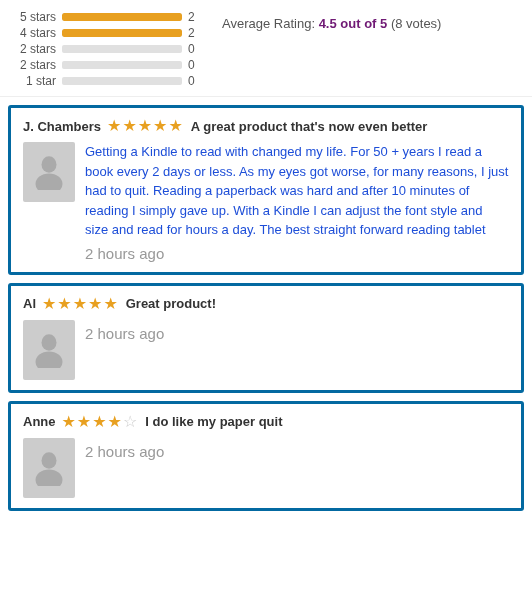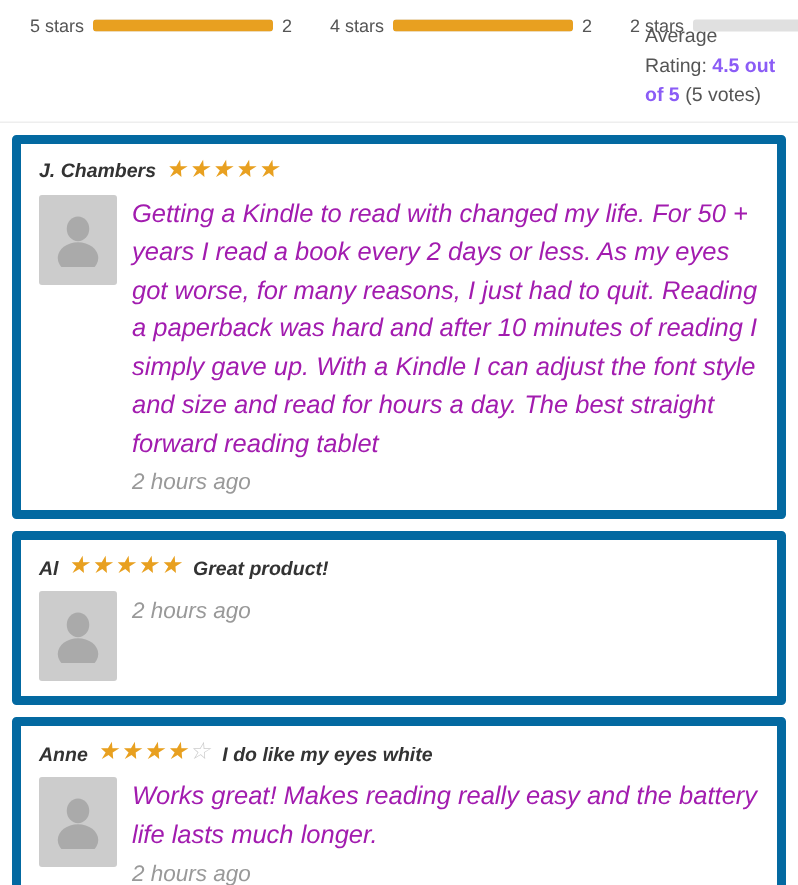--- a/index.html
+++ b/index.html
@@ -14,22 +14,22 @@
 
     .ratings-summary {
       padding: 10px 14px 8px 14px;
       display: flex;
       align-items: flex-start;
       border-bottom: 1px solid #eee;
     }
 
     .star-bars {
       display: flex;
-      flex-direction: row;
-      gap: 12px;
+      flex-direction: column;
+      gap: 2px;
       min-width: 160px;
     }
 
     .bar-row {
       display: flex;
       align-items: center;
       gap: 6px;
       font-size: 12px;
       color: #555;
     }
@@ -63,29 +63,28 @@
     .average-rating {
       margin-left: 20px;
       padding-top: 4px;
       font-size: 13px;
       color: #555;
       line-height: 1.5;
     }
 
     .avg-bold {
       font-weight: bold;
-      color: #8b5cf6;
+      color: #701a75;
     }
 
     .review-card {
-      border: 6px solid #0369a1;
+      border: 3px solid #0369a1;
       border-radius: 3px;
       margin: 8px 8px;
       padding: 10px 12px;
-      font-style: italic;
     }
 
     .review-header {
       display: flex;
       align-items: center;
       gap: 6px;
       margin-bottom: 8px;
       flex-wrap: wrap;
     }
 
@@ -139,22 +138,22 @@
     .avatar-icon {
       width: 30px;
       height: 36px;
     }
 
     .review-text-block {
       flex: 1;
     }
 
     .review-text {
-      font-size: 17px;
-      color: #a21caf;
+      font-size: 13px;
+      color: #1d4ed8;
       line-height: 1.5;
     }
 
     .review-time {
       font-size: 15px;
       color: #999;
       margin-top: 5px;
     }
   </style>
 </head>
@@ -184,47 +183,48 @@
     <span class="bar-count">0</span>
   </div>
       <div class="bar-row">
     <span class="bar-label">2 stars</span>
     <div class="bar-track">
       <div class="bar-fill" style="width:0%"></div>
     </div>
     <span class="bar-count">0</span>
   </div>
       <div class="bar-row">
-    <span class="bar-label">2 star</span>
+    <span class="bar-label">1 star</span>
     <div class="bar-track">
       <div class="bar-fill" style="width:0%"></div>
     </div>
     <span class="bar-count">0</span>
   </div>
     </div>
   <div class="average-rating">
     <span>Average Rating:</span>
     <span class="avg-bold">
       <span>4.5 out of 5</span>
     </span>
-    <span>(5 votes)</span>
+    <span>(8 votes)</span>
   </div>
 </div>
 
 <div id="reviews-container">
     <div class="review-card">
     <div class="review-header">
       <span class="reviewer-name">J. Chambers</span>
       <div class="stars-row">
           <span class="star">★</span>
           <span class="star">★</span>
           <span class="star">★</span>
           <span class="star">★</span>
           <span class="star">★</span>
         </div>
+      <span class="review-title">A great product that's now even better</span>
     </div>
     <div class="review-body">
       <div class="avatar">
         <svg class="avatar-icon" viewBox="0 0 40 48" fill="#aaa" xmlns="http://www.w3.org/2000/svg">
           <ellipse cx="20" cy="14" rx="10" ry="11"></ellipse>
           <ellipse cx="20" cy="40" rx="18" ry="14"></ellipse>
         </svg>
       </div>
       <div class="review-text-block">
         <div class="review-text">Getting a Kindle to read with changed my life. For 50 + years I read a book every 2 days or less. As my eyes got worse, for many reasons, I just had to quit. Reading a paperback was hard and after 10 minutes of reading I simply gave up. With a Kindle I can adjust the font style and size and read for hours a day. The best straight forward reading tablet</div>
@@ -259,28 +259,27 @@
     <div class="review-card">
     <div class="review-header">
       <span class="reviewer-name">Anne</span>
       <div class="stars-row">
           <span class="star">★</span>
           <span class="star">★</span>
           <span class="star">★</span>
           <span class="star">★</span>
           <span class="star-empty">☆</span>
         </div>
-      <span class="review-title">I do like my eyes white</span>
+      <span class="review-title">I do like my paper quit</span>
     </div>
     <div class="review-body">
       <div class="avatar">
         <svg class="avatar-icon" viewBox="0 0 40 48" fill="#aaa" xmlns="http://www.w3.org/2000/svg">
           <ellipse cx="20" cy="14" rx="10" ry="11"></ellipse>
           <ellipse cx="20" cy="40" rx="18" ry="14"></ellipse>
         </svg>
       </div>
       <div class="review-text-block">
-        <div class="review-text">Works great! Makes reading really easy and the battery life lasts much longer.</div>
         <div class="review-time">2 hours ago</div>
       </div>
     </div>
   </div>
   </div>
 
 </body></html>

